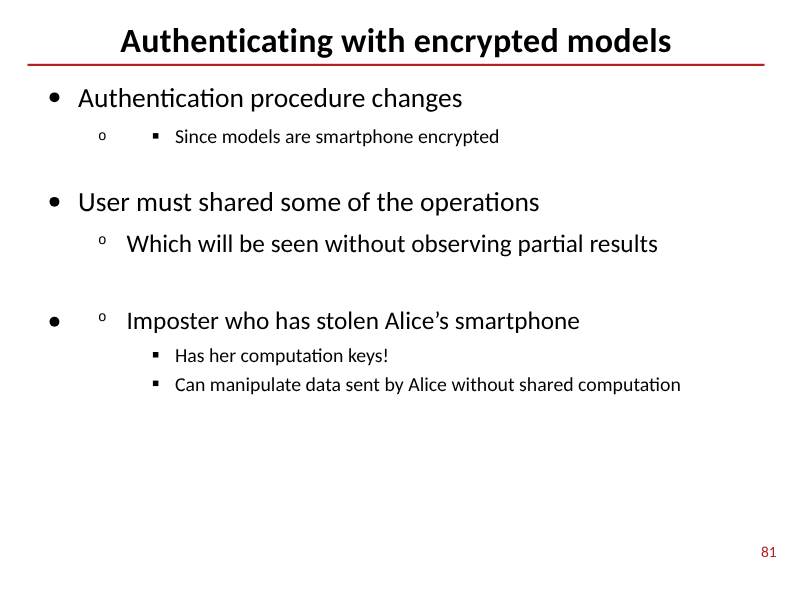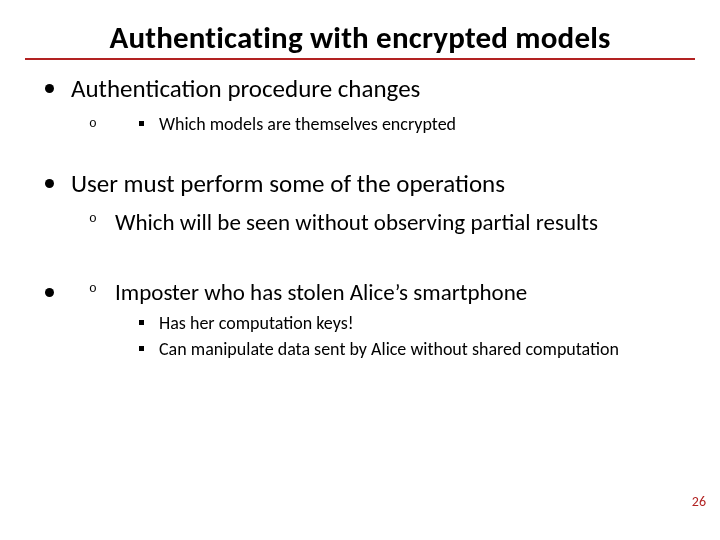--- a/index.html
+++ b/index.html
@@ -112,31 +112,31 @@
   <h1 class="title">Authenticating with encrypted models</h1>
 
   <ul class="level1">
 
     <li>
       <span>Authentication procedure changes</span>
       <ul class="level2">
         <li>
           <ul class="level3">
             <li>
-              <span>Which models are themselves encrypted</span>
+              <span>Since models are smartphone encrypted</span>
             </li>
           </ul>
         </li>
       </ul>
     </li>
 
     <div class="gap"></div>
 
     <li>
-      <span>User must perform some of the operations</span>
+      <span>User must shared some of the operations</span>
       <ul class="level2">
         <li>
           <span>Which will be seen without observing partial results</span>
         </li>
       </ul>
     </li>
 
     <div class="gap"></div>
 
     <li>
@@ -150,15 +150,15 @@
             <li>
               <span>Can manipulate data sent by Alice without shared computation</span>
             </li>
           </ul>
         </li>
       </ul>
     </li>
 
   </ul>
 
-  <div class="pagenum">26</div>
+  <div class="pagenum">81</div>
 
 </div>
 
 </body></html>

